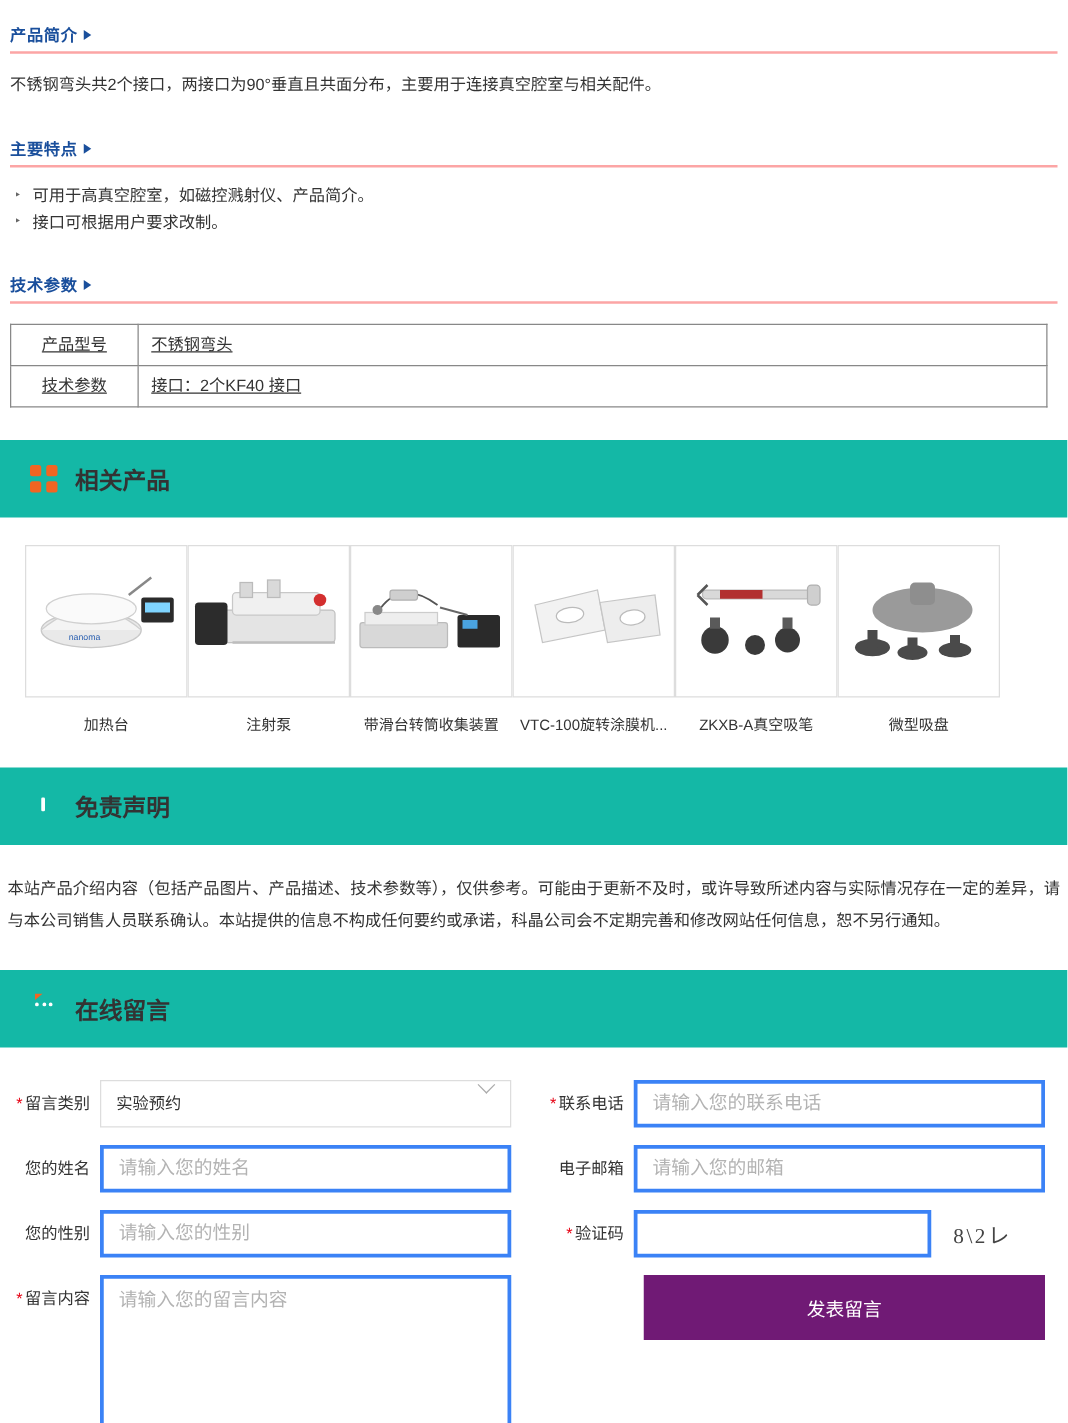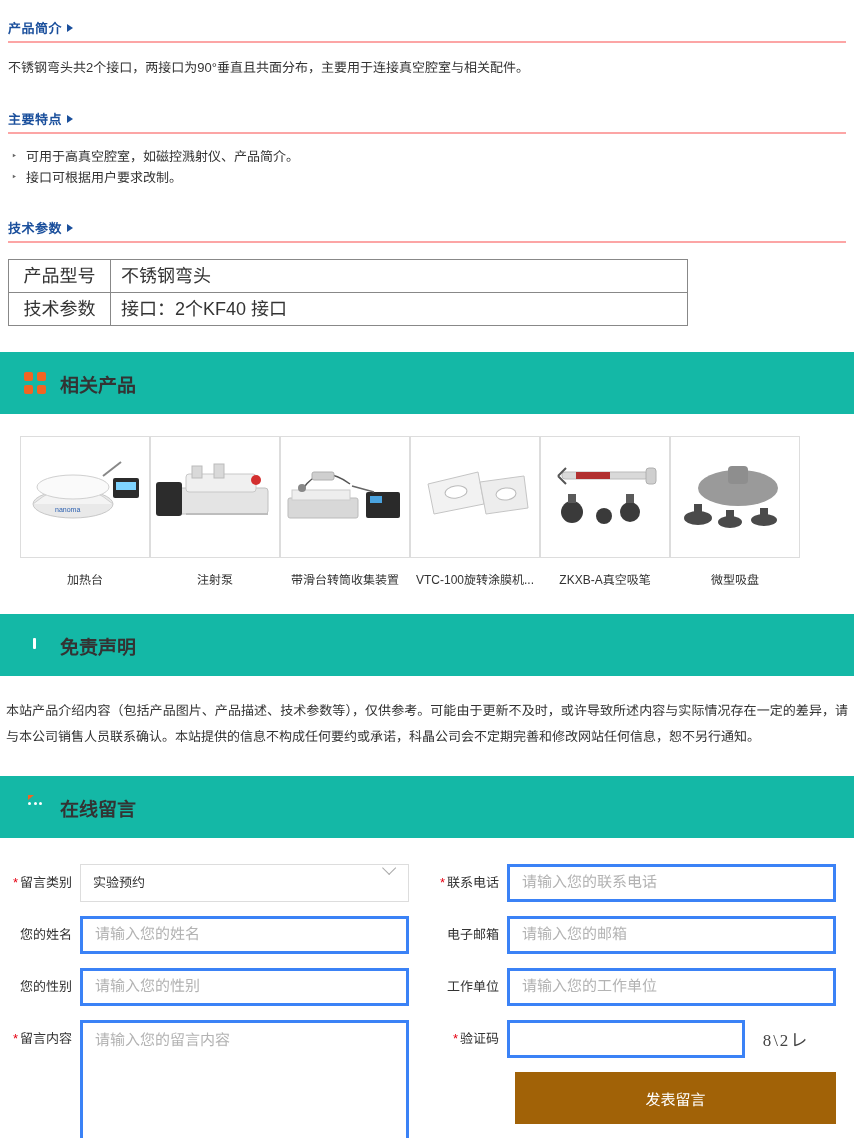--- a/index.html
+++ b/index.html
@@ -61,24 +61,25 @@
     position: absolute;
     left: 4px;
     top: 0;
     color: #666;
     font-size: 12px;
   }
 
   
   table.spec {
     margin: 16px 8px 0 8px;
-    width: 680px;
+    width: 830px;
     border-collapse: collapse;
     border: 1px solid #555;
-    font-size: 18px;
+    font-size: 13px;
+    text-decoration: underline;
   }
   table.spec td {
     border: 1px solid #888;
     padding: 6px 10px;
     line-height: 20px;
     color: #333;
   }
   table.spec td.k {
     width: 102px;
     text-align: center;
@@ -276,21 +277,21 @@
     font-size: 17px;
     color: #444;
     letter-spacing: 2px;
     user-select: none;
     text-align: center;
   }
   .submit {
     margin-left: 80px;
     width: 337px;
     height: 52px;
-    background: #a16207;
+    background: #701a75;
     color: #fff;
     font-size: 15px;
     border: none;
     cursor: pointer;
     font-family: "Liberation Sans", sans-serif;
   }
 </style>
 </head>
 <body>
 
@@ -498,26 +499,20 @@
           </div>
         </div>
 
         <div class="field">
           <div class="lab"><span>电子邮箱</span></div>
           <div class="ctrl">
             <input class="inp" type="text" placeholder="请输入您的邮箱" style="">
           </div>
         </div>
 
-        <div class="field">
-          <div class="lab"><span>工作单位</span></div>
-          <div class="ctrl">
-            <input class="inp" type="text" placeholder="请输入您的工作单位" style="">
-          </div>
-        </div>
 
         <div class="field">
           <div class="lab"><span class="req">*</span><span>验证码</span></div>
           <div class="ctrl cap-row">
             <input class="inp cap-inp" type="text" placeholder="" style="">
             <div class="cap-img">8\2レ</div>
           </div>
         </div>
 
         <div class="field">

